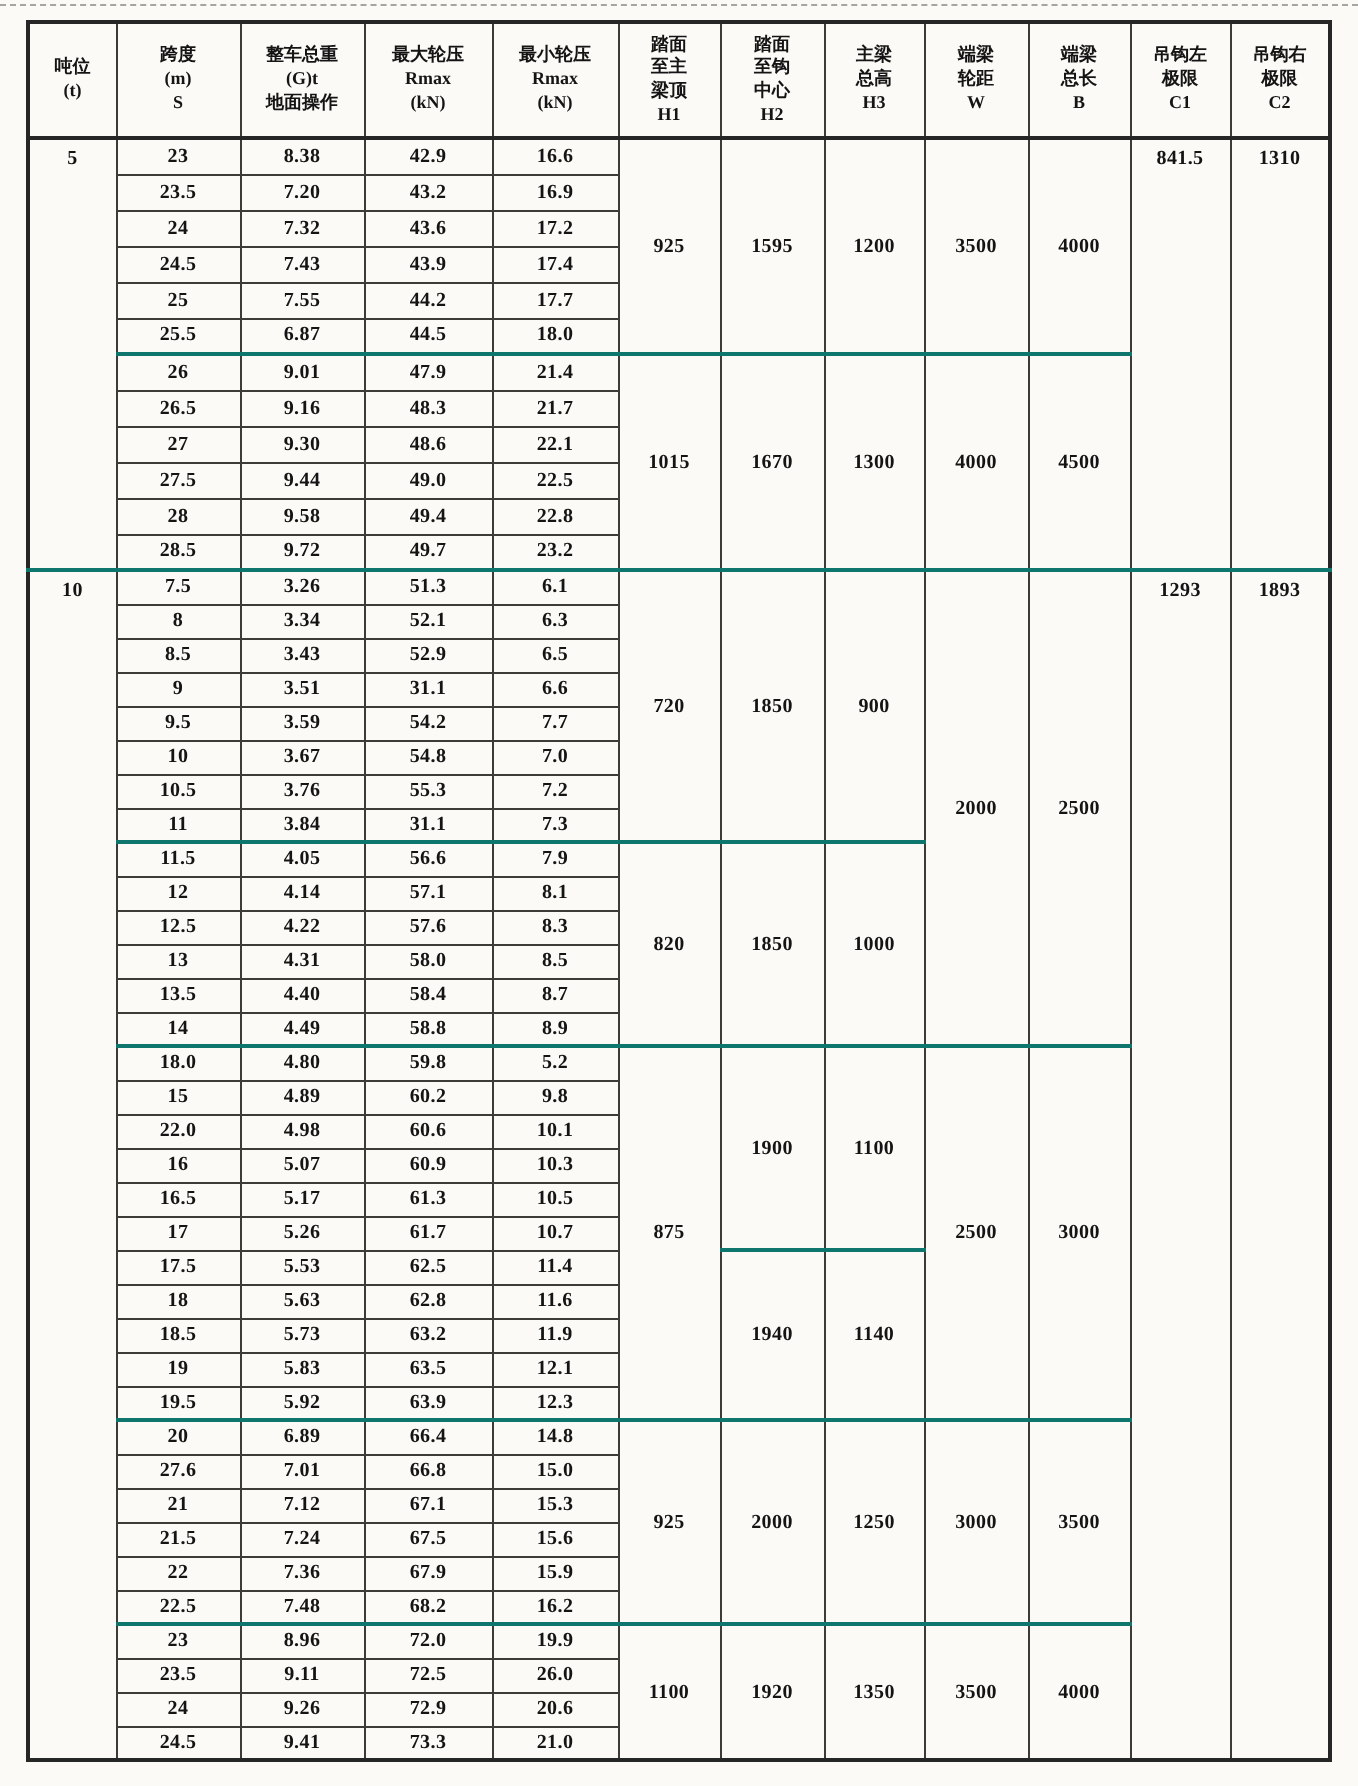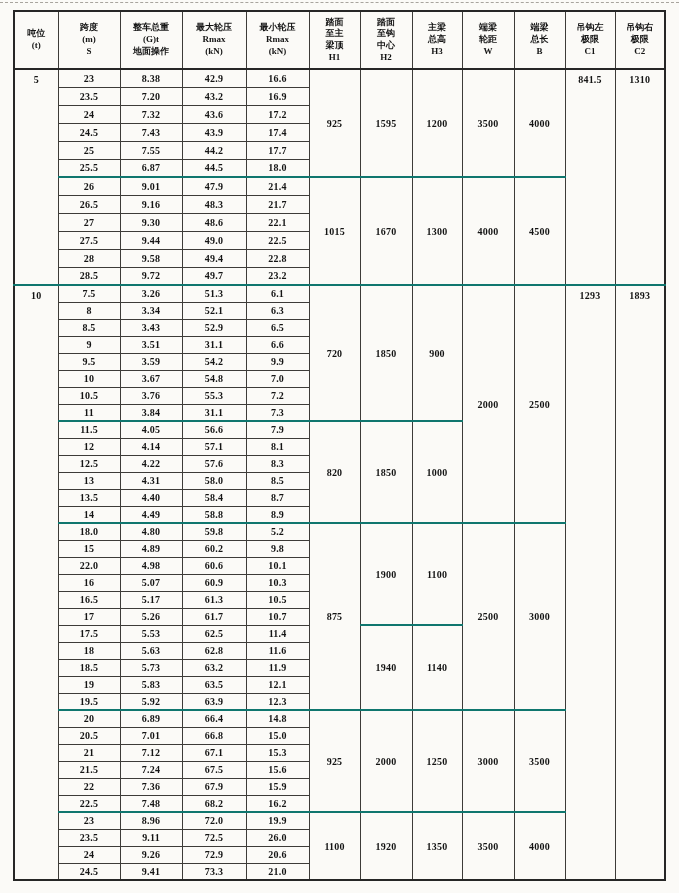--- a/index.html
+++ b/index.html
@@ -246,21 +246,21 @@
         <tr class="sec10">
           <td>9</td>
           <td>3.51</td>
           <td>31.1</td>
           <td>6.6</td>
         </tr>
         <tr class="sec10">
           <td>9.5</td>
           <td>3.59</td>
           <td>54.2</td>
-          <td>9.9</td>
+          <td>7.7</td>
         </tr>
         <tr class="sec10">
           <td>10</td>
           <td>3.67</td>
           <td>54.8</td>
           <td>7.0</td>
         </tr>
         <tr class="sec10">
           <td>10.5</td>
           <td>3.76</td>
@@ -390,21 +390,21 @@
           <td class="bt">6.89</td>
           <td class="bt">66.4</td>
           <td class="bt">14.8</td>
           <td rowspan="6" class="bt">925</td>
           <td rowspan="6" class="bt">2000</td>
           <td rowspan="6" class="bt">1250</td>
           <td rowspan="6" class="bt">3000</td>
           <td rowspan="6" class="bt">3500</td>
         </tr>
         <tr class="sec10">
-          <td>20.5</td>
+          <td>27.6</td>
           <td>7.01</td>
           <td>66.8</td>
           <td>15.0</td>
         </tr>
         <tr class="sec10">
           <td>21</td>
           <td>7.12</td>
           <td>67.1</td>
           <td>15.3</td>
         </tr>

